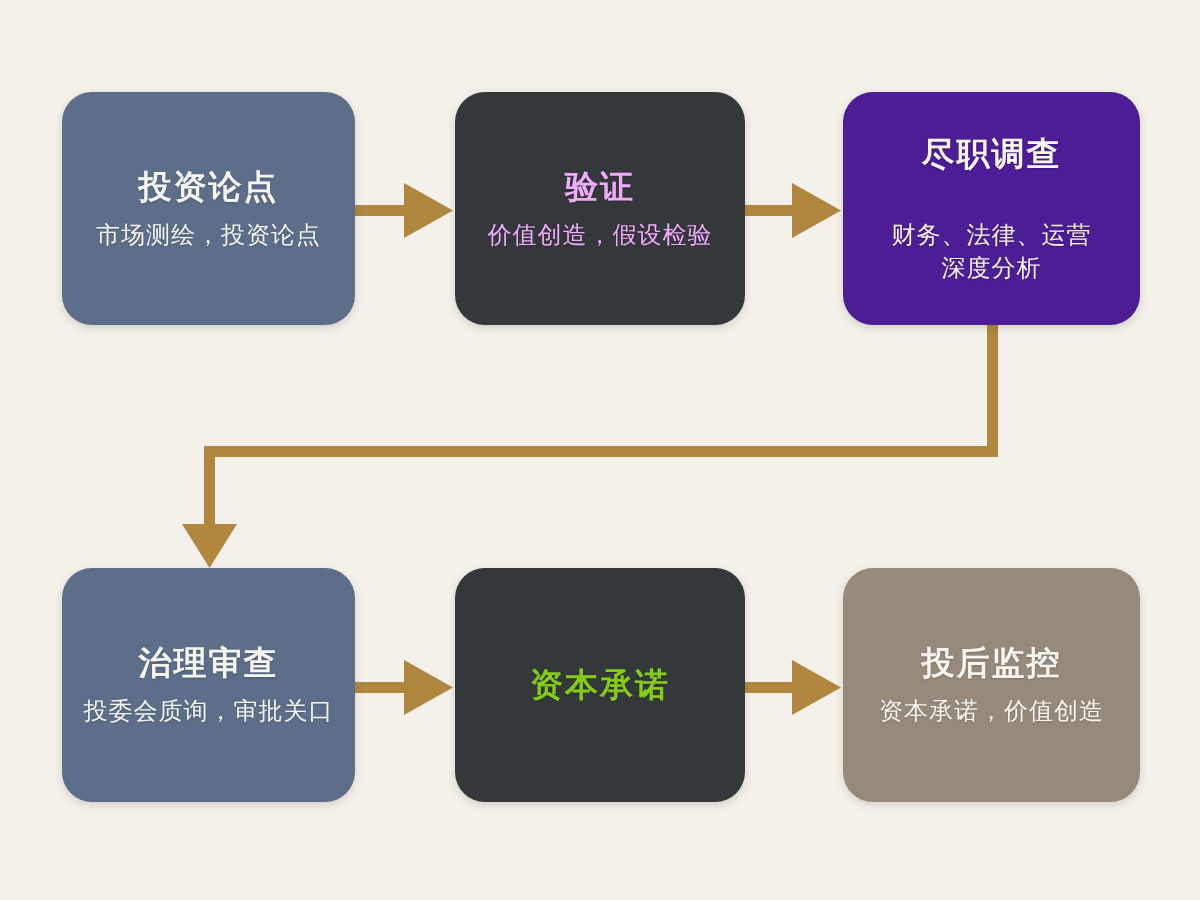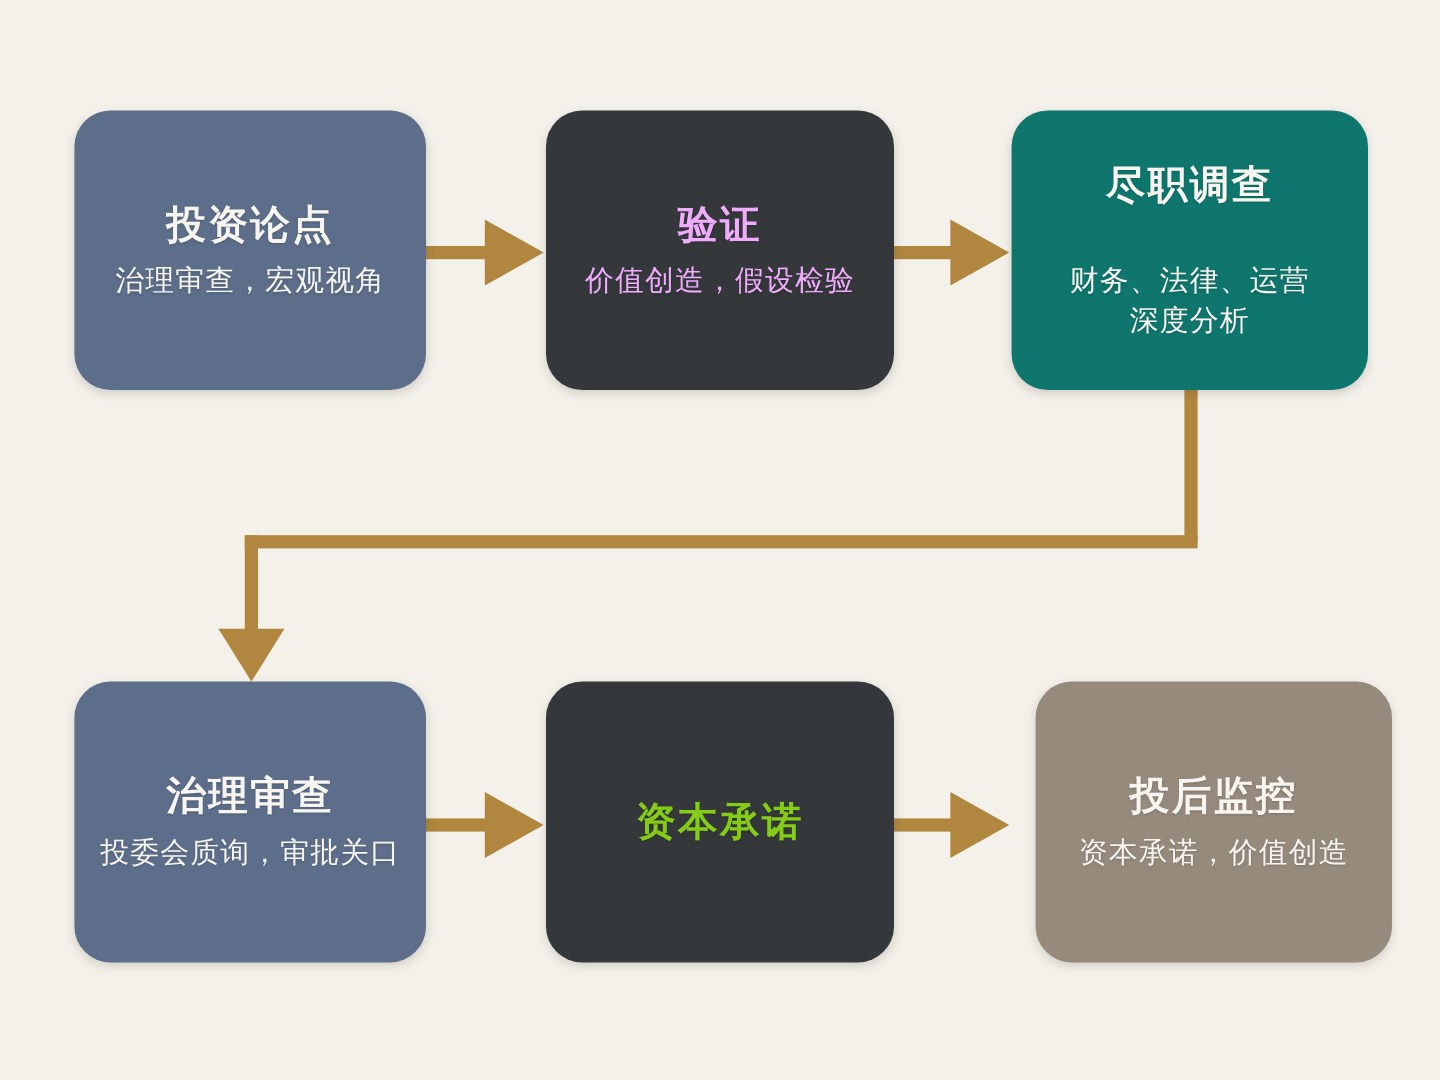--- a/index.html
+++ b/index.html
@@ -47,21 +47,21 @@
     letter-spacing: 1px;
     line-height: 1.35;
     text-shadow: 0 1px 2px rgba(0,0,0,0.15);
   }
   
   .pos-0 { left: 62px;  top: 92px;  width: 293px; height: 233px; }
   .pos-1 { left: 455px; top: 92px;  width: 290px; height: 233px; }
   .pos-2 { left: 843px; top: 92px;  width: 297px; height: 233px; }
   .pos-3 { left: 62px;  top: 568px; width: 293px; height: 234px; }
   .pos-4 { left: 455px; top: 568px; width: 290px; height: 234px; }
-  .pos-5 { left: 863px; top: 568px; width: 297px; height: 234px; }
+  .pos-5 { left: 843px; top: 568px; width: 297px; height: 234px; }
   
   .pos-2 .subtitle { max-width: 222px; margin-top: 45px; }
 </style>
 </head>
 <body>
 
 <div class="canvas" style="background: rgb(244, 241, 234); --arrow: #b1873f;">
 
   <svg class="arrows" width="1200" height="900" viewBox="0 0 1200 900" aria-hidden="true">
     <g fill="var(--arrow, #b1873f)" stroke="none">
@@ -85,29 +85,29 @@
       </g>
       <g>
         <rect x="745" y="682" width="54" height="11"></rect>
         <path d="M792,660 L841,687.5 L792,715 Z"></path>
       </g>
     </g>
   </svg>
 
   <div class="node pos-0" style="background: rgb(92, 110, 138); color: rgb(247, 245, 240);">
     <div class="title">投资论点</div>
-    <div class="subtitle">治理审查，宏观视角</div>
+    <div class="subtitle">市场测绘，投资论点</div>
   </div>
 
   <div class="node pos-1" style="background: rgb(52, 56, 59); color: #f0abfc;">
     <div class="title">验证</div>
     <div class="subtitle">价值创造，假设检验</div>
   </div>
 
-  <div class="node pos-2" style="background: #0f766e; color: rgb(247, 245, 240);">
+  <div class="node pos-2" style="background: #4c1d95; color: rgb(247, 245, 240);">
     <div class="title">尽职调查</div>
     <div class="subtitle">财务、法律、运营深度分析</div>
   </div>
 
   <div class="node pos-3" style="background: rgb(92, 110, 138); color: rgb(247, 245, 240); text-align: center;">
     <div class="title">治理审查</div>
     <div class="subtitle">投委会质询，审批关口</div>
   </div>
 
   <div class="node pos-4" style="background: rgb(52, 56, 59); color: #84cc16;">

